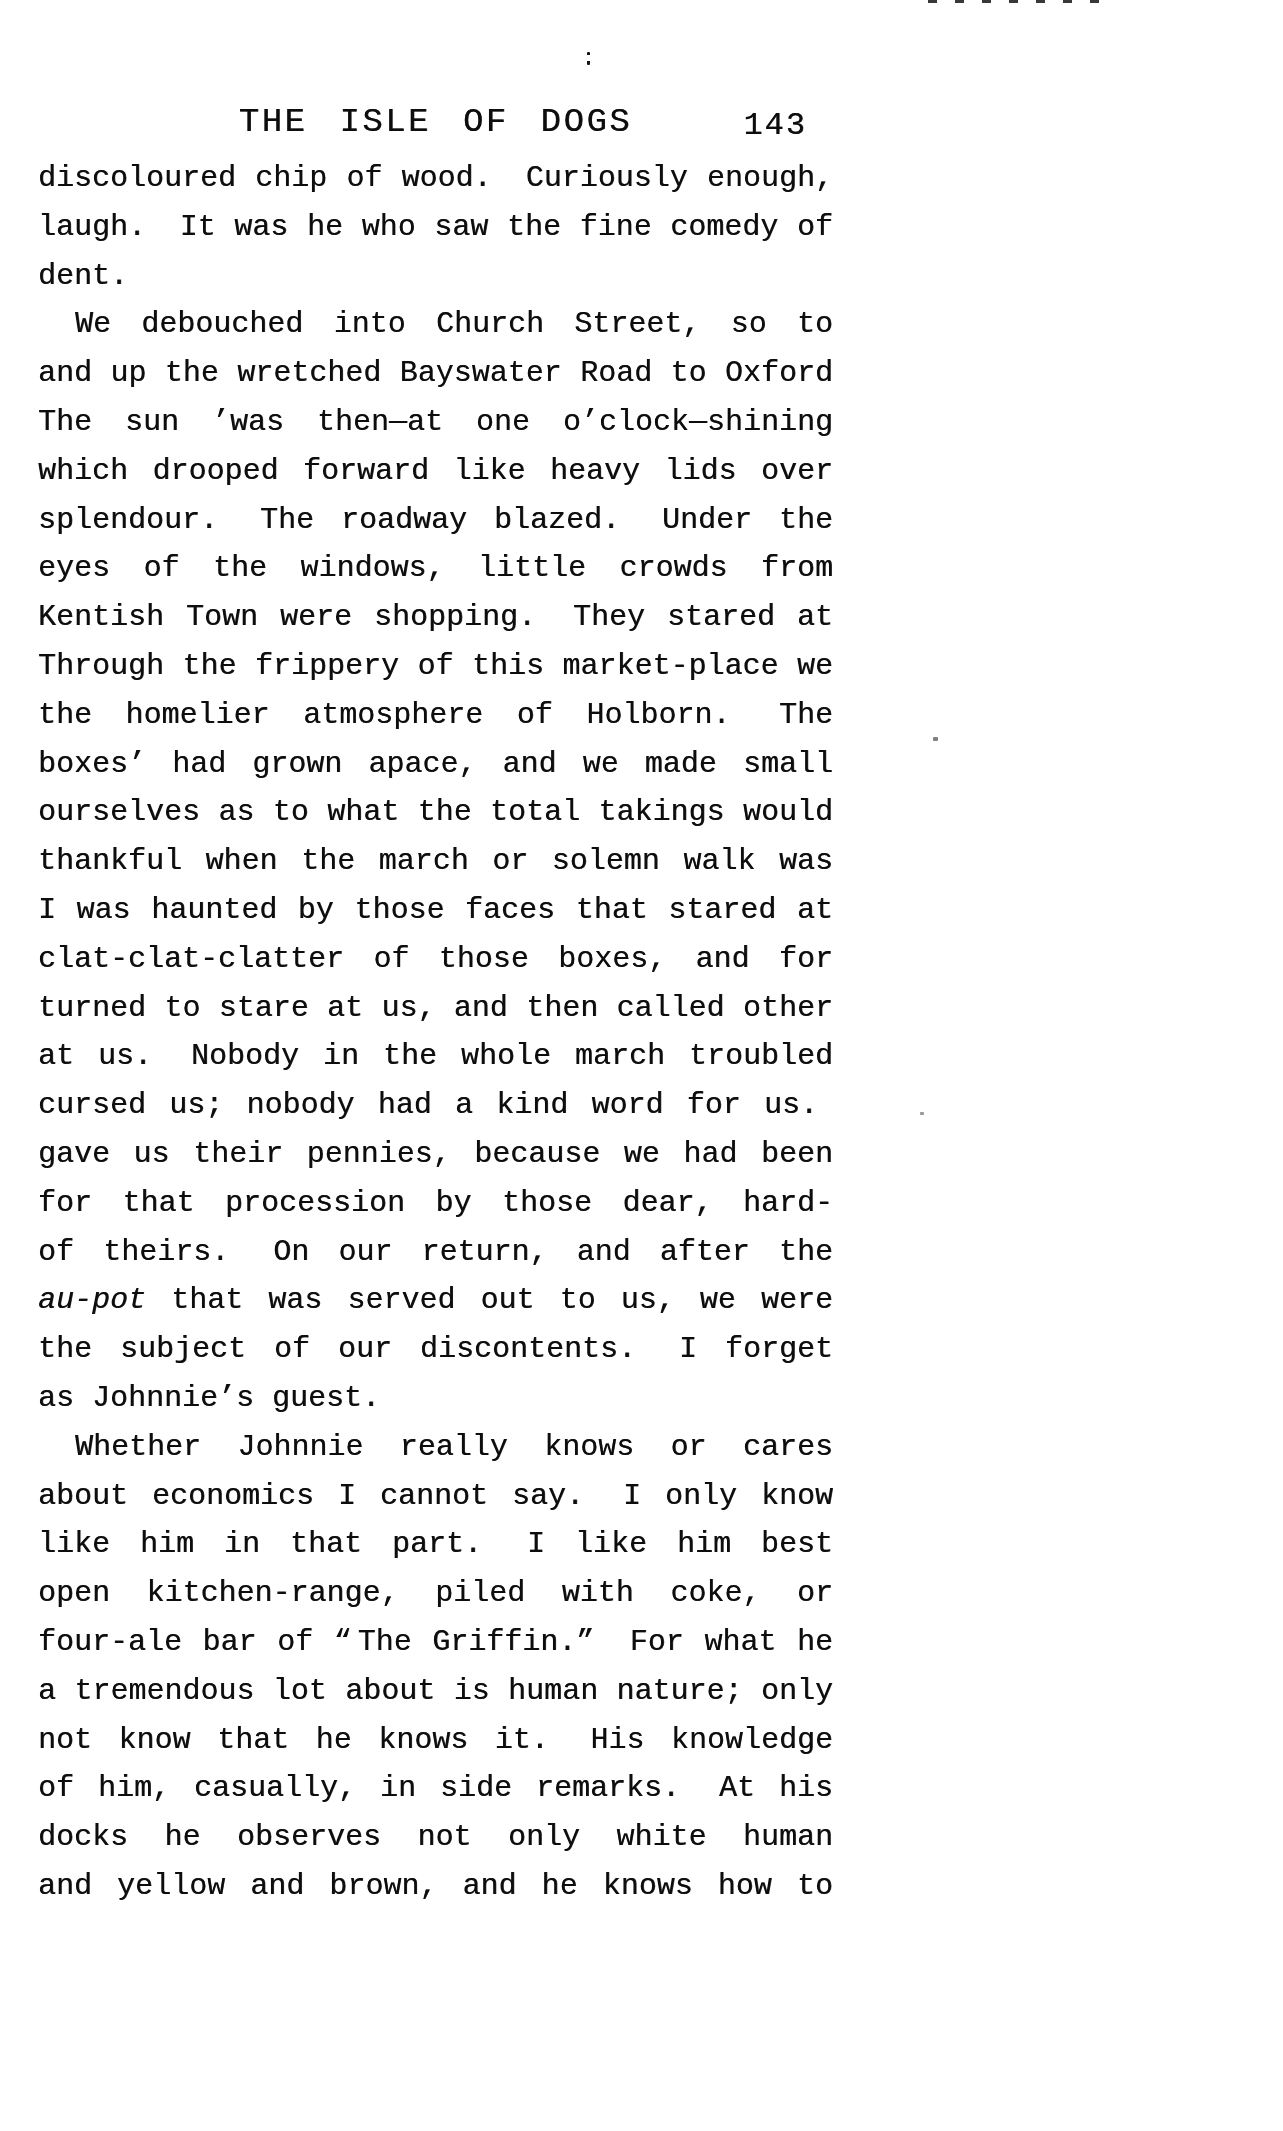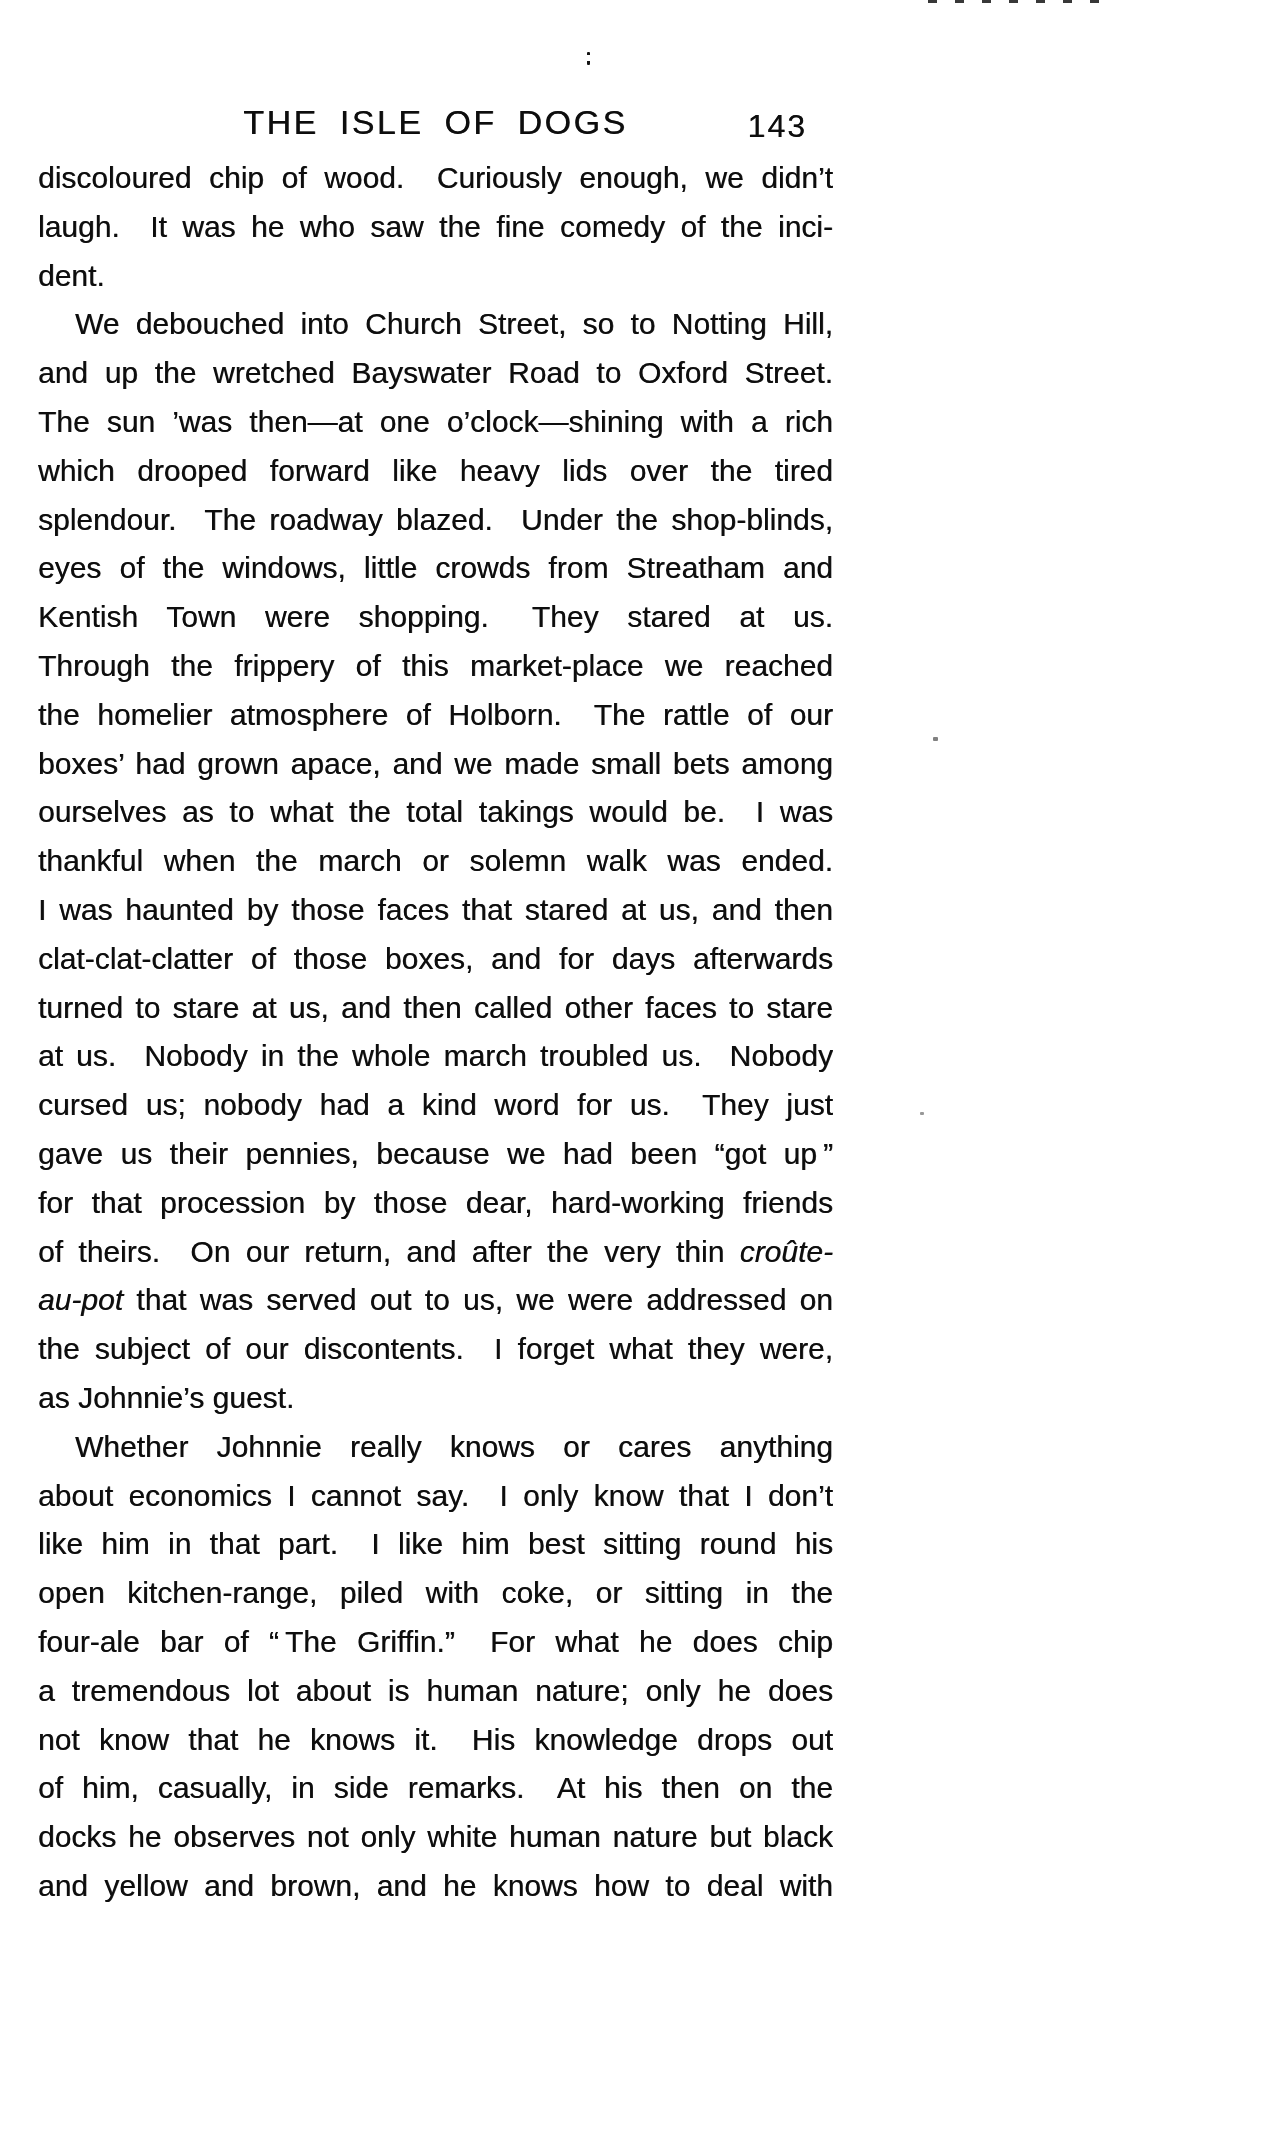--- a/index.html
+++ b/index.html
@@ -6,21 +6,21 @@
     margin: 0;
     padding: 0;
     background: #ffffff;
   }
   .page {
     position: relative;
     width: 1107px;
     height: 2131px;
     background: #ffffff;
     overflow: hidden;
-    font-family: Liberation Sans, sans-serif;
+    font-family: Liberation Mono, monospace;
     color: #0d0d0d;
   }
   
   .top-dotted-line {
     position: absolute;
     top: 0;
     left: 928px;
     width: 355px;
     height: 3px;
     background: repeating-linear-gradient(90deg, #151515 0 9px, transparent 9px 27px);

